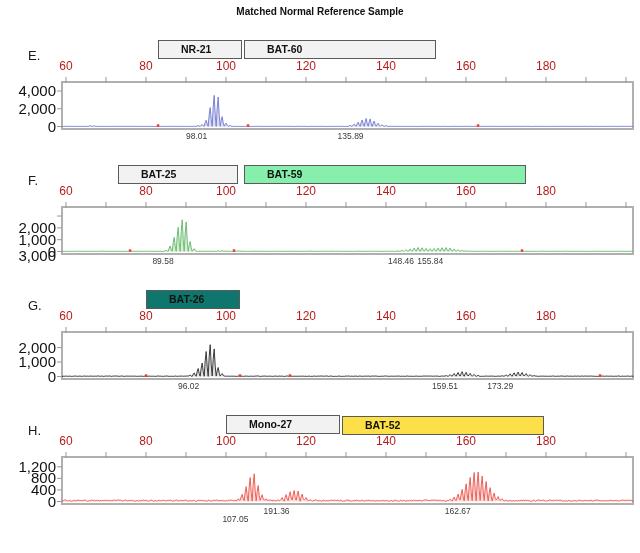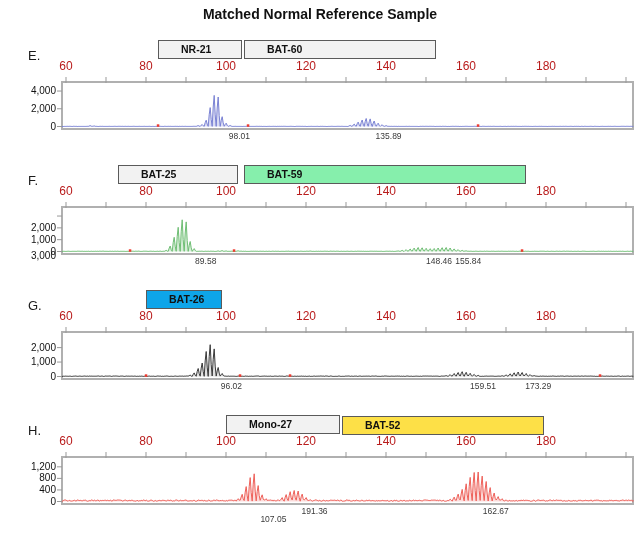--- a/index.html
+++ b/index.html
@@ -1,28 +1,28 @@
 <!DOCTYPE html>
 <html><head>
 <meta charset="utf-8">
 <style>
   html,body{margin:0;padding:0;background:#ffffff;}
   #page{position:relative;width:640px;height:553px;background:#ffffff;overflow:hidden;
         font-family:"Liberation Sans",sans-serif;}
   #title{position:absolute;top:6px;left:0;width:640px;text-align:center;
-         font-size:14px;font-weight:bold;color:#111;}
+         font-size:10px;font-weight:bold;color:#111;}
   .panel{position:absolute;left:0;width:640px;height:125px;}
   .panel-letter{position:absolute;font-size:13px;color:#1a1a1a;}
   .marker-box{position:absolute;box-sizing:border-box;height:19px;background:#f2f2f2;
               border:1.5px solid #5a5a5a;font-size:10.5px;font-weight:bold;color:#111;
               line-height:16px;padding-left:22px;white-space:nowrap;overflow:hidden;}
   .x-lab{position:absolute;width:40px;text-align:center;font-size:12px;color:#b91c1c;}
-  .y-lab{position:absolute;width:48px;text-align:right;font-size:10px;color:#111;
+  .y-lab{position:absolute;width:48px;text-align:right;font-size:15px;color:#111;
          height:14px;line-height:14px;}
-  .peak-lab{position:absolute;width:64px;text-align:right;font-size:8.5px;color:#3a3a3a;}
+  .peak-lab{position:absolute;width:64px;text-align:left;font-size:8.5px;color:#3a3a3a;}
   svg{position:absolute;left:0;top:0;}
 </style>
 </head>
 <body>
 
 <div id="page">
   <div id="title">Matched Normal Reference Sample</div>
   <div id="panels">
       <div class="panel" style="top: 38px;">
         <div class="panel-letter" style="left: 28px; top: 10px;">E.</div>
@@ -106,21 +106,21 @@
         <div class="y-lab" style="left: 8px; top: 46.0455px; margin-top: 40px;">3,000</div>
         <div class="y-lab" style="left: 8px; top: 57.8636px;">2,000</div>
         <div class="y-lab" style="left: 8px; top: 69.6818px;">1,000</div>
         <div class="y-lab" style="left: 8px; top: 81.5px;">0</div>
         <div class="peak-lab" style="left: 152.4px; top: 93px;">89.58</div>
         <div class="peak-lab" style="left: 388px; top: 93px;">148.46</div>
         <div class="peak-lab" style="left: 417.2px; top: 93px;">155.84</div>
       </div>
       <div class="panel" style="top: 288px;">
         <div class="panel-letter" style="left: 28px; top: 10px;">G.</div>
-        <div class="marker-box" style="left: 146px; top: 2px; width: 76px; background: #0ea5e9; border-color: rgb(90, 90, 90);"><span>BAT-26</span></div>
+        <div class="marker-box" style="left: 146px; top: 2px; width: 94px; background: #0f766e; border-color: rgb(90, 90, 90);"><span>BAT-26</span></div>
         <div class="x-lab" style="left: 46px; top: 21px;">60</div>
         <div class="x-lab" style="left: 126px; top: 21px;">80</div>
         <div class="x-lab" style="left: 206px; top: 21px;">100</div>
         <div class="x-lab" style="left: 286px; top: 21px;">120</div>
         <div class="x-lab" style="left: 366px; top: 21px;">140</div>
         <div class="x-lab" style="left: 446px; top: 21px;">160</div>
         <div class="x-lab" style="left: 526px; top: 21px;">180</div>
         <svg width="640" height="125" style="left: 0px; top: 0px;">
           <rect x="62" y="44" width="571" height="47" fill="#ffffff" stroke="#b0b0b0" stroke-width="2"></rect>
           <line x1="66" x2="66" y1="39" y2="45" stroke="#999999" stroke-width="1"></line>

